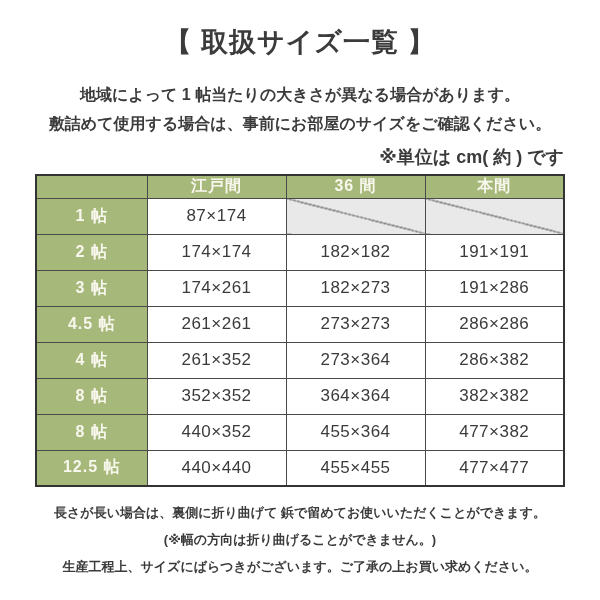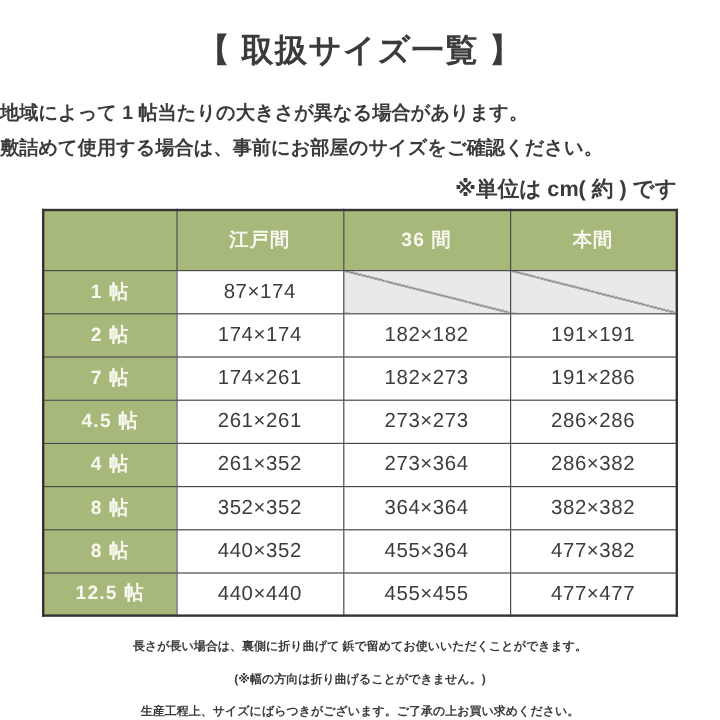--- a/index.html
+++ b/index.html
@@ -14,20 +14,21 @@
   .title {
     padding-top:24px;
     text-align:center;
     font-size:27px;
     font-weight:700;
     letter-spacing:1px;
     color:#3b3b3b;
   }
   .intro {
     margin-top:20px;
+    text-align:center;
     font-size:16px;
     line-height:29px;
     font-weight:700;
     color:#3b3b3b;
   }
   .unit-note {
     width:528px;
     margin:7px auto 5px auto;
     text-align:right;
     font-size:18px;
@@ -40,21 +41,21 @@
     border-collapse:collapse;
     table-layout:fixed;
     border:2px solid #333333;
   }
   .size-table th, .size-table td {
     border:1px solid #4a4a4a;
     text-align:center;
     vertical-align:middle;
     padding:0;
   }
-  .size-table thead tr { height:50px;margin-top:12px; }
+  .size-table thead tr { height:23px;margin-top:12px; }
   .size-table tbody tr { height:36px; }
   .size-table thead th, .size-table tbody th {
     background:#a7b97a;
     color:#f8f7ee;
     font-size:16px;
     font-weight:700;
     letter-spacing:1px;
   }
   .size-table tbody td {
     background:#ffffff;
@@ -67,21 +68,21 @@
     background-color:#e9e9e9;
     background-image:linear-gradient(to top right,
       transparent calc(50% - 0.8px),
       #8f8f8f calc(50% - 0.8px),
       #8f8f8f calc(50% + 0.8px),
       transparent calc(50% + 0.8px));
   }
   .footer {
     margin-top:12px;
     text-align:center;
-    font-size:10px;
+    font-size:13px;
     line-height:27px;
     font-weight:700;
     color:#3b3b3b;
   }
 </style>
 </head>
 <body>
 
 <div class="page">
 
@@ -116,21 +117,21 @@
         <td class="slash"></td>
         <td class="slash"></td>
       </tr>
       <tr>
         <th>2 帖</th>
         <td>174×174</td>
         <td>182×182</td>
         <td>191×191</td>
       </tr>
       <tr>
-        <th>7 帖</th>
+        <th>3 帖</th>
         <td>174×261</td>
         <td>182×273</td>
         <td>191×286</td>
       </tr>
       <tr>
         <th>4.5 帖</th>
         <td>261×261</td>
         <td>273×273</td>
         <td>286×286</td>
       </tr>

